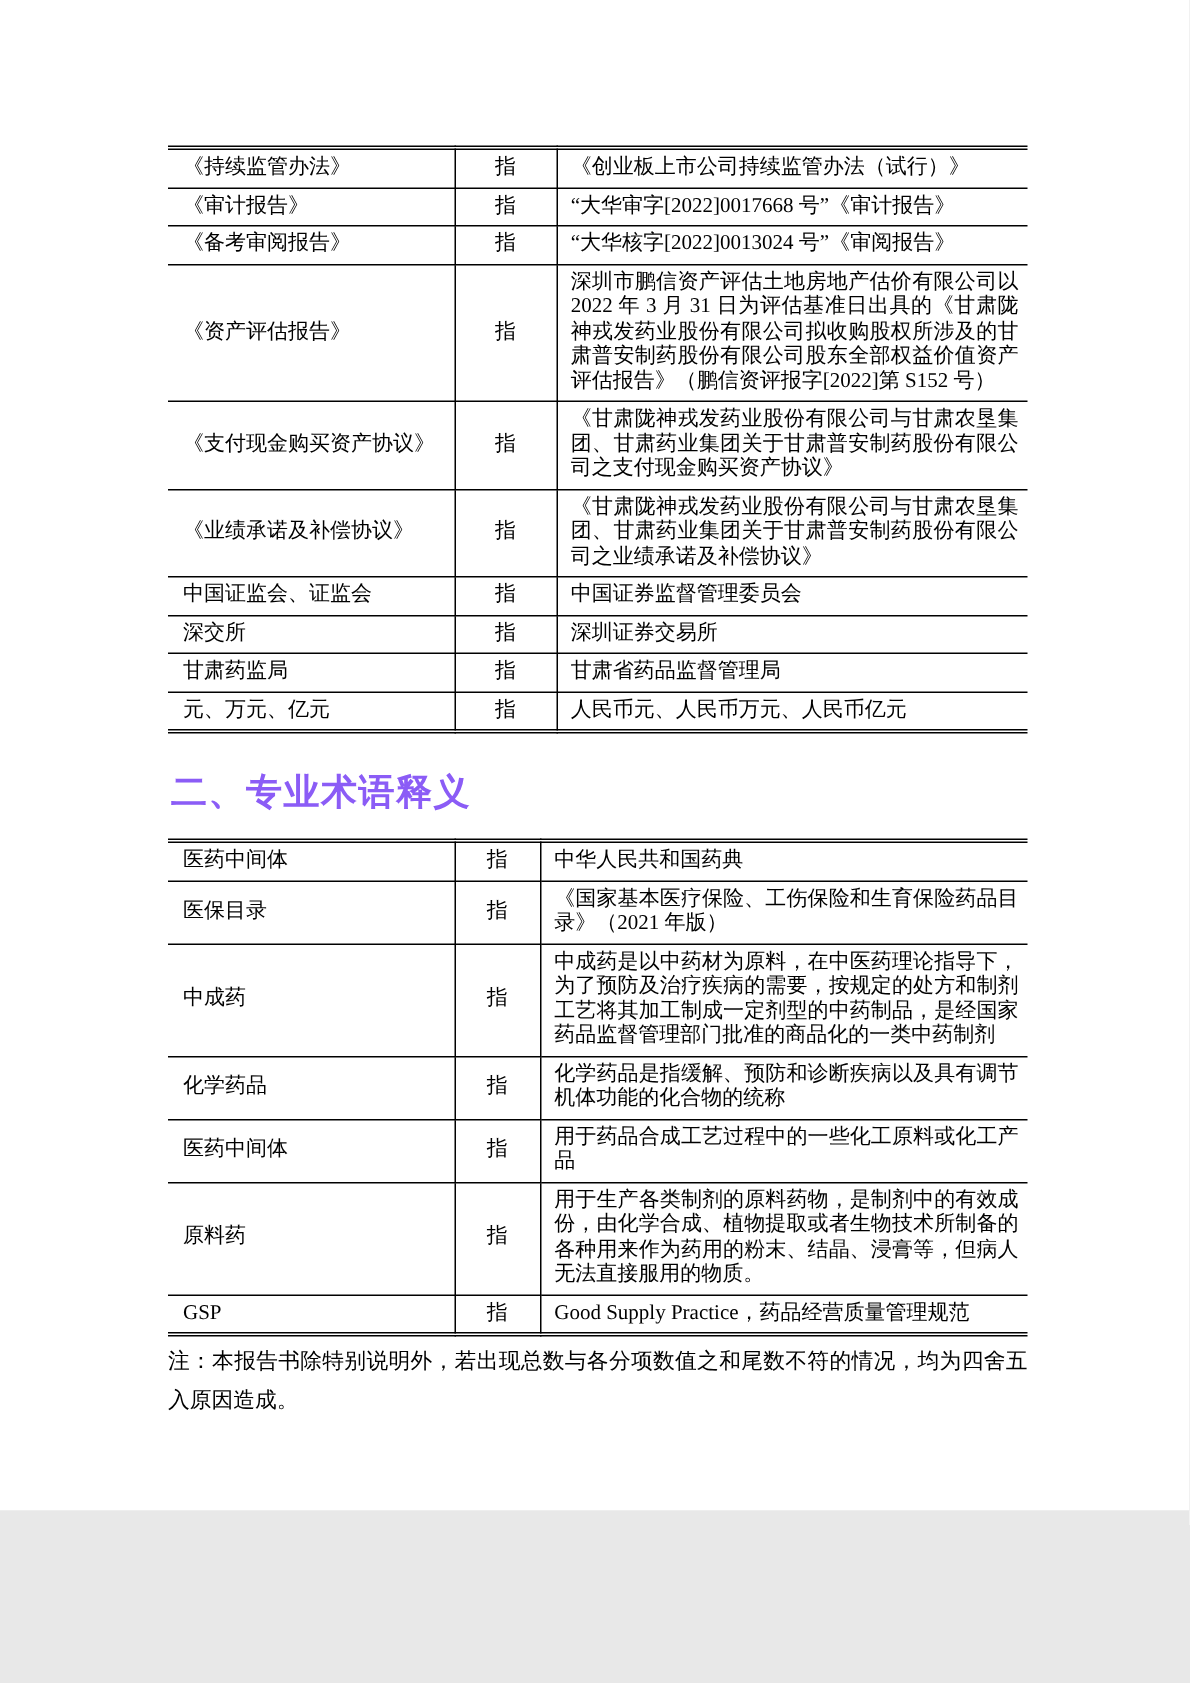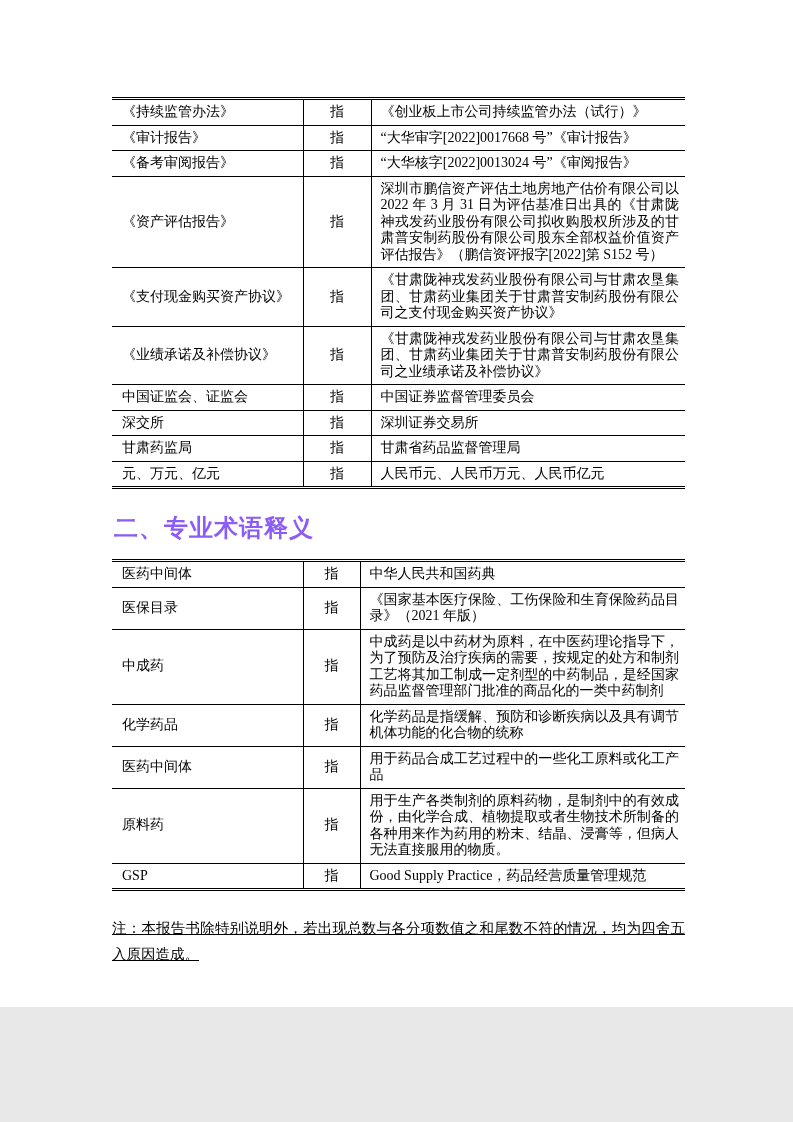--- a/index.html
+++ b/index.html
@@ -52,24 +52,23 @@
     font-family: "Liberation Sans", "DejaVu Sans", sans-serif;
     font-size: 24px;
     font-weight: bold;
     color: #8b5cf6;
     margin: 23px 0 15px 2px;
     letter-spacing: 1px;
   }
   .note {
     font-size: 14.5px;
     line-height: 26px;
-    margin-top: 24px;
+    margin-top: 4px;
     text-align: justify;
     word-break: break-all;
-    text-decoration: underline;
   }
   .page-number {
     position: absolute;
     left: 0;
     top: 1022px;
     width: 793px;
     text-align: center;
     font-size: 13px;
     padding-left: 36px;
   }

